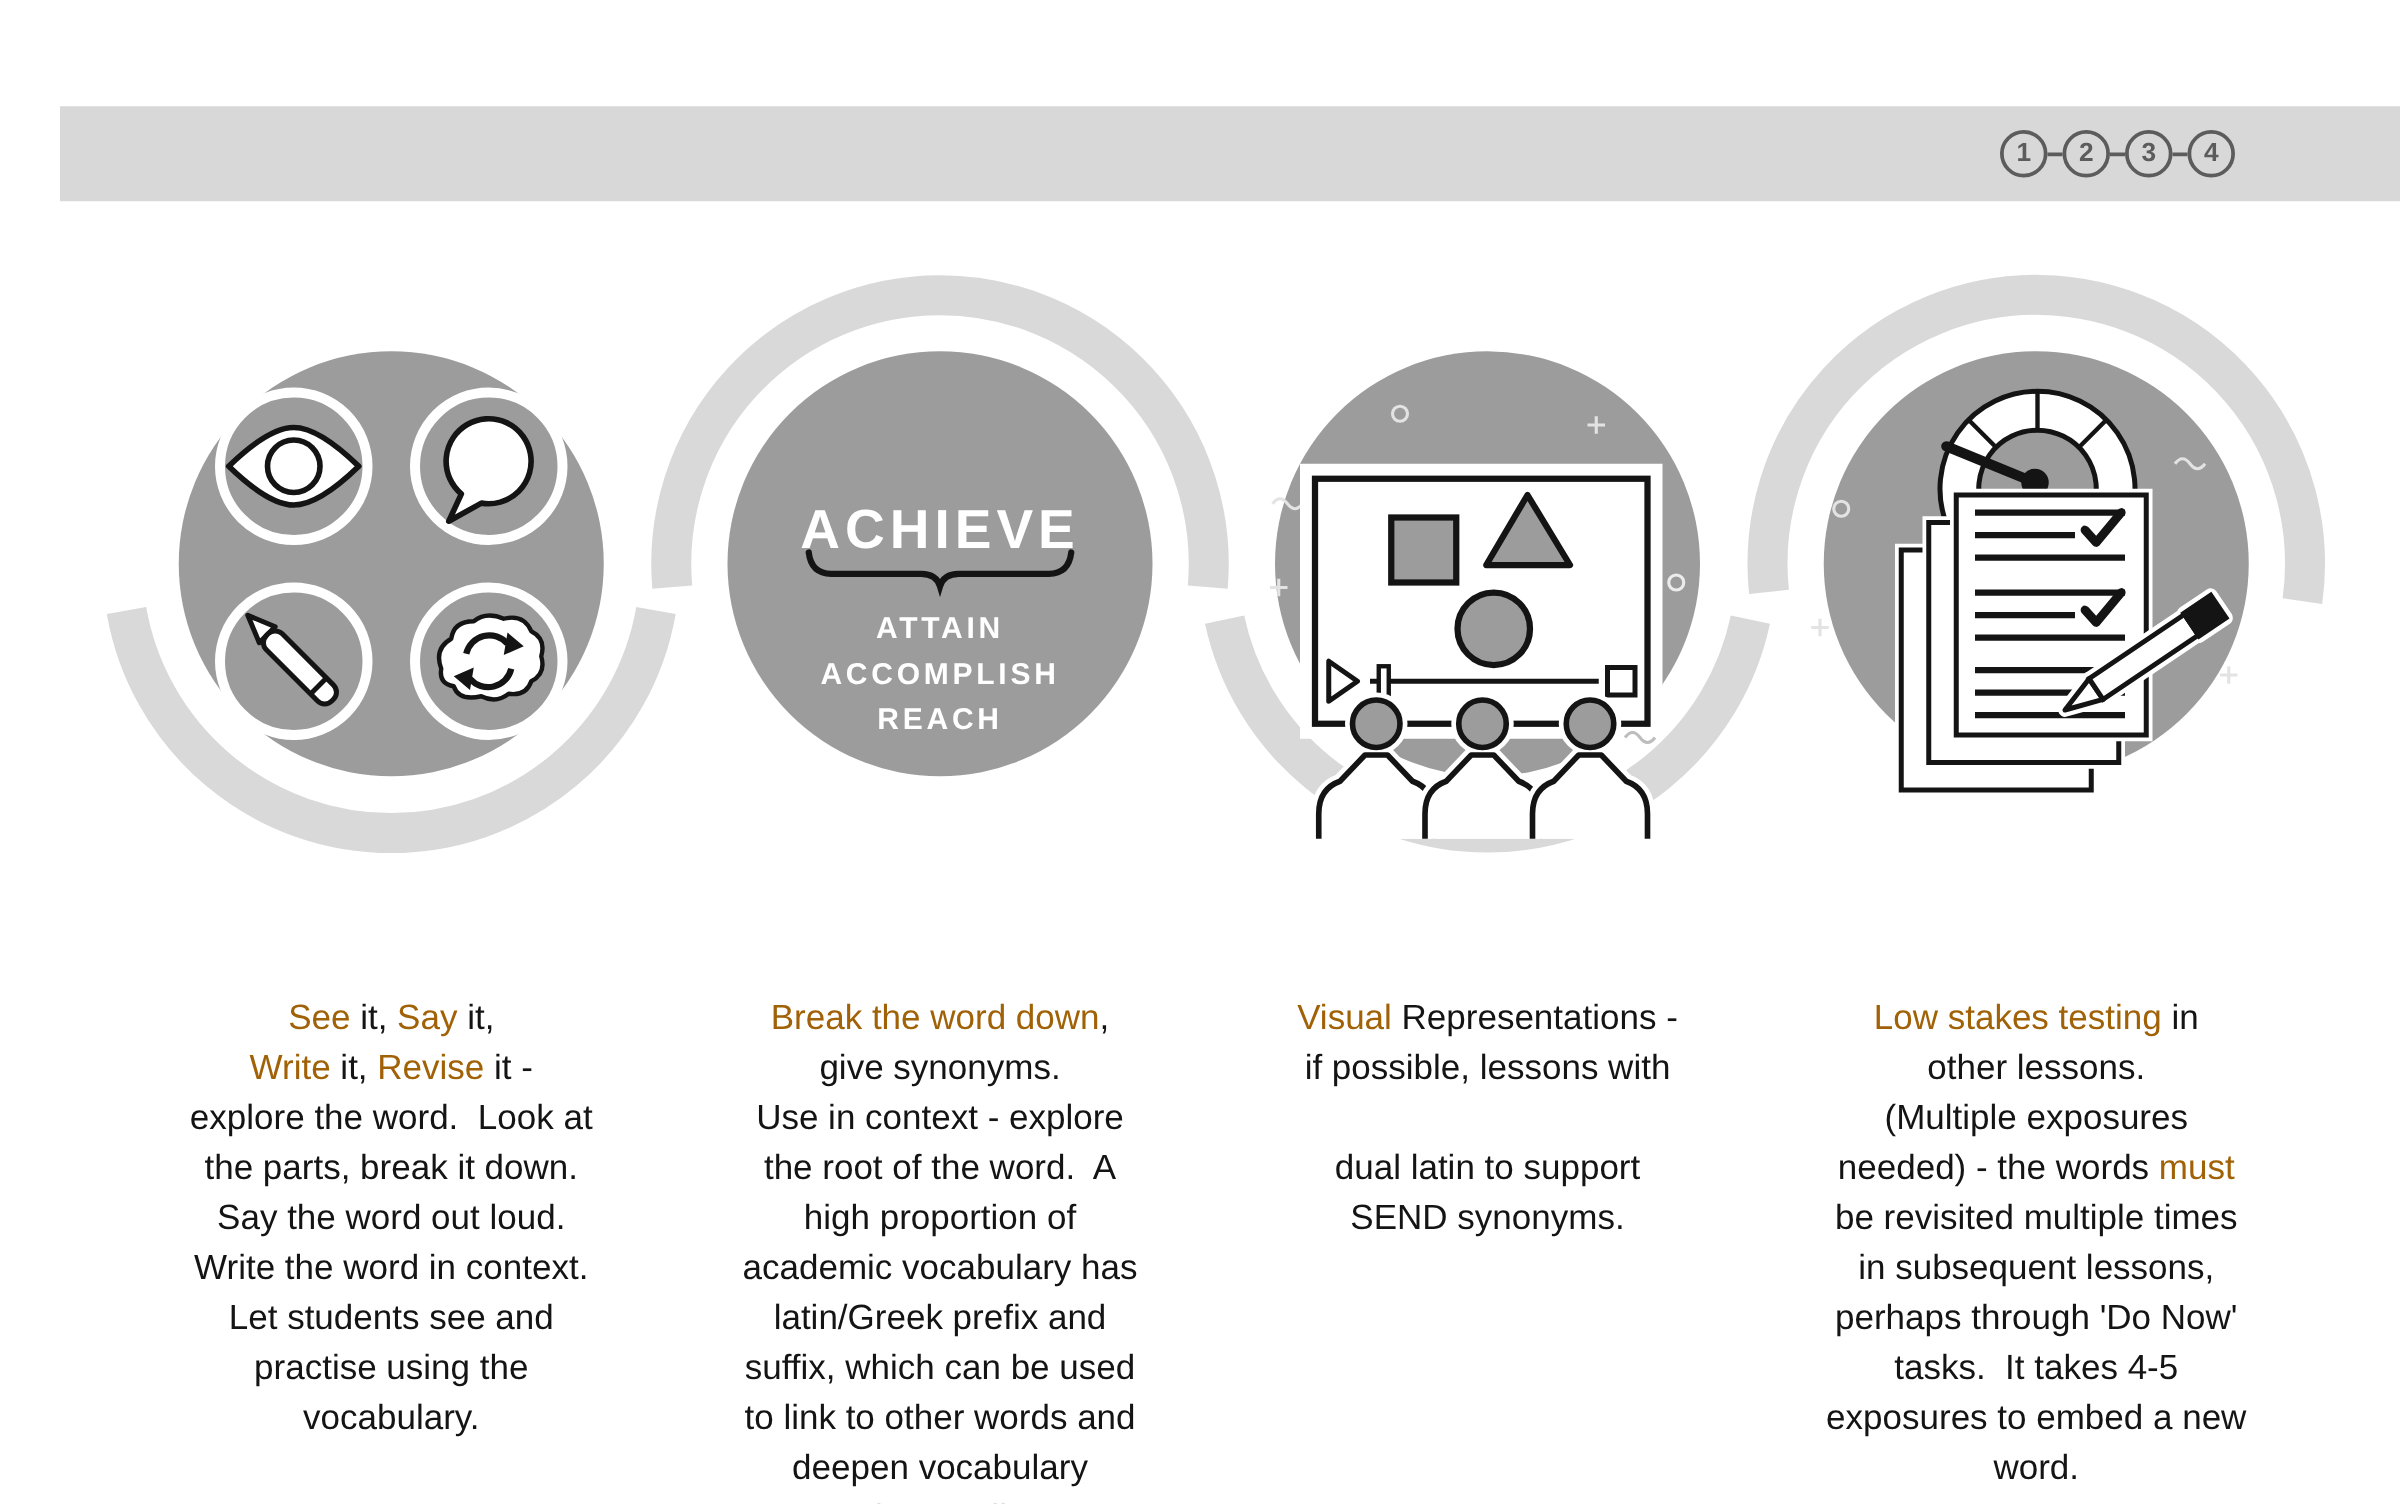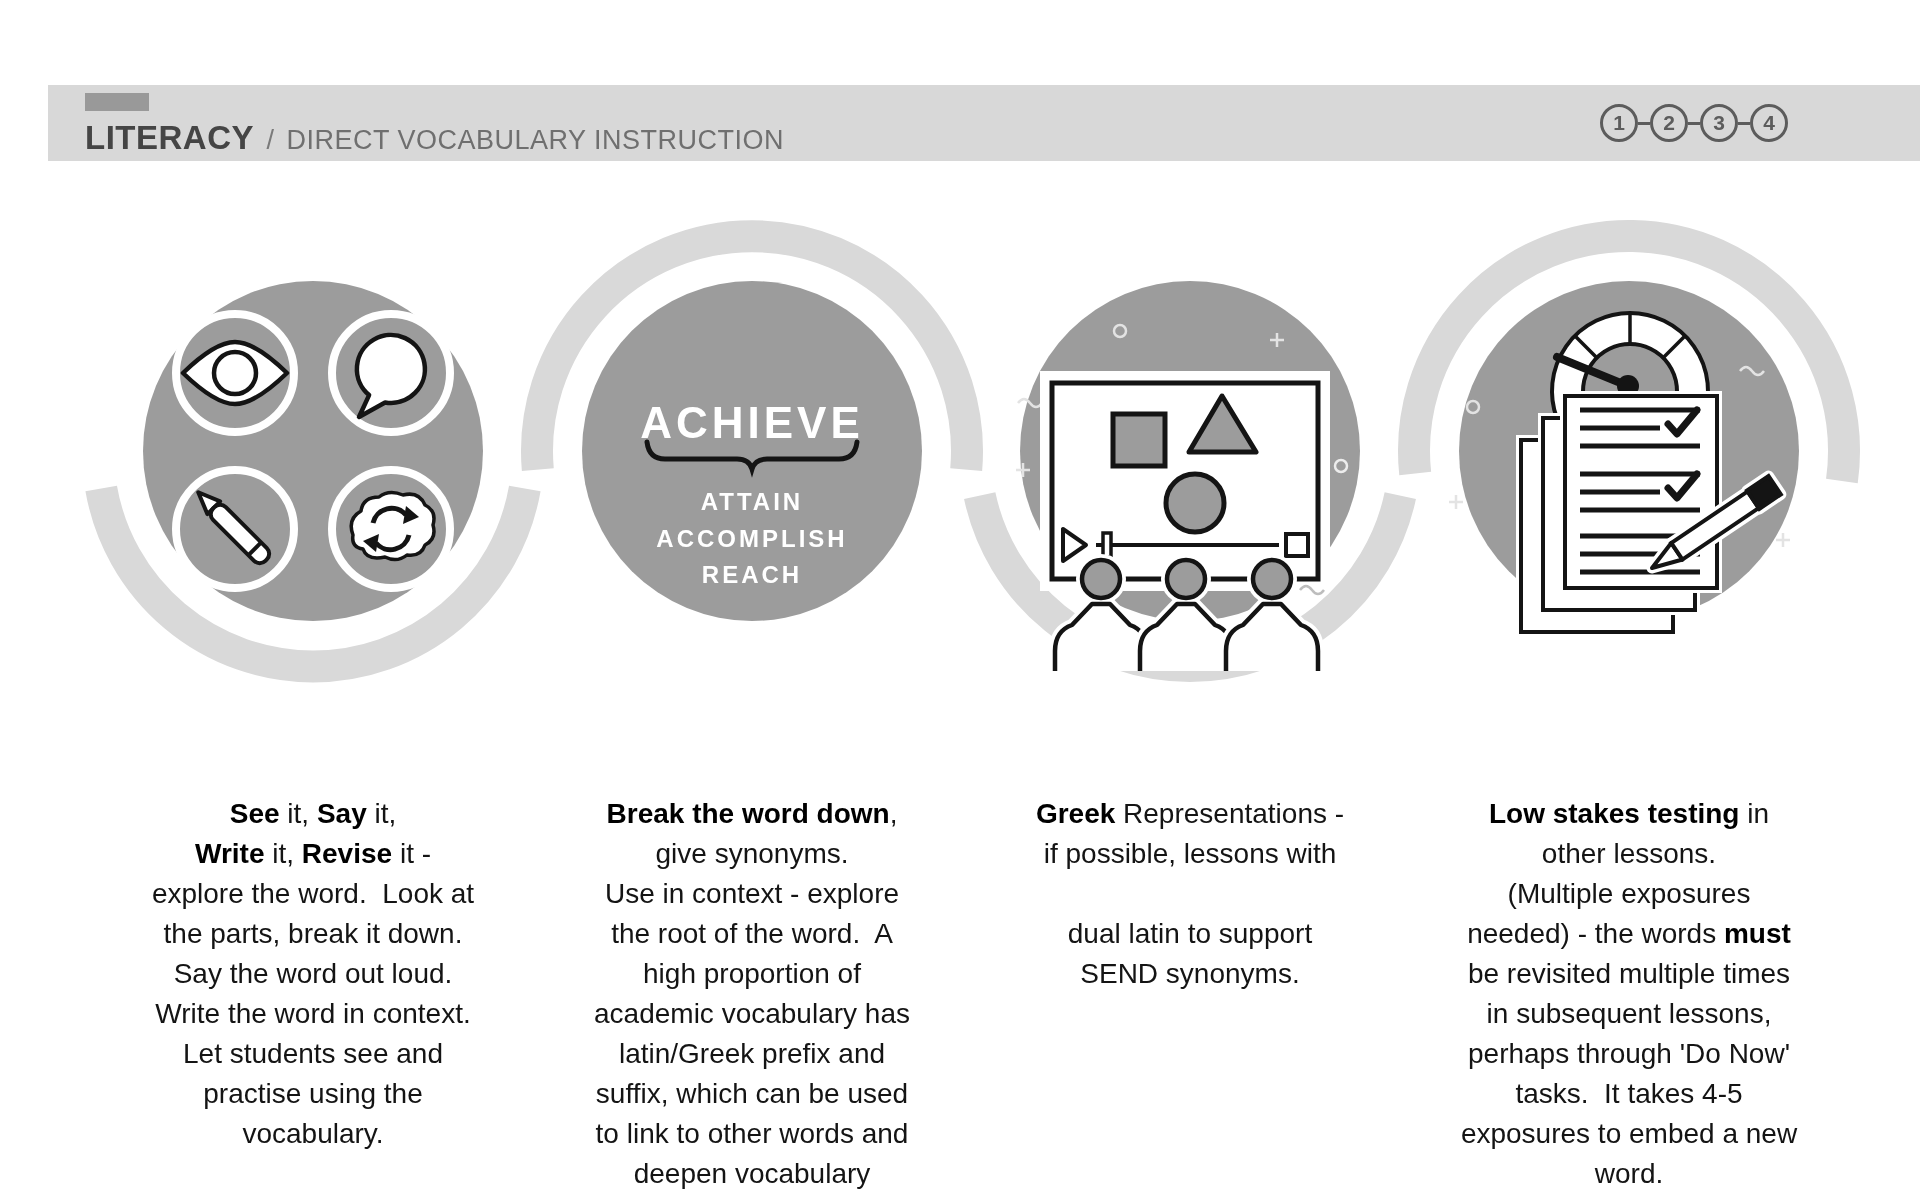--- a/index.html
+++ b/index.html
@@ -16,36 +16,28 @@
   .stepper{position:absolute;right:132px;top:19px;display:flex;align-items:center;}
   .step-circle{width:32px;height:32px;border:3px solid #5c5c5c;border-radius:50%;
                display:flex;align-items:center;justify-content:center;
                font-size:21px;font-weight:bold;color:#5c5c5c;background:transparent;}
   .step-connector{width:12px;height:3px;background:#5c5c5c;}
   
   .gfx{position:absolute;left:0;top:0;width:1920px;height:1203px;}
   
   .card{position:absolute;top:714px;width:480px;transform:translateX(-50%);
         text-align:center;font-size:28px;line-height:40px;color:#141414;white-space:pre-wrap;}
-  .card b{font-weight:bold;color:#000000;}
+  .card b{font-weight:normal;color:#a16207;}
 </style>
 </head>
 <body>
 
 <div class="page">
 
   <div class="topbar">
-    <div class="brand-block">
-      <div class="brand-tag"></div>
-      <div class="brand-line">
-        <span class="brand">LITERACY</span>
-        <span class="sep">/</span>
-        <span class="subtitle">DIRECT VOCABULARY INSTRUCTION</span>
-      </div>
-    </div>
     <div class="stepper">
       <div class="step-circle">1</div>
       <div class="step-connector"></div>
       <div class="step-circle">2</div>
       <div class="step-connector"></div>
       <div class="step-circle">3</div>
       <div class="step-connector"></div>
       <div class="step-circle">4</div>
     </div>
   </div>
@@ -210,20 +202,20 @@
 
   <div class="card" style="left:313px">
     <p style="margin:0"><b>See</b><span> it, </span><b>Say</b><span> it,</span><br><b>Write</b><span> it, </span><b>Revise</b><span> it -</span><br><span>explore the word.  Look at</span><br><span>the parts, break it down.</span><br><span>Say the word out loud.</span><br><span>Write the word in context.</span><br><span>Let students see and</span><br><span>practise using the</span><br><span>vocabulary.</span></p>
   </div>
 
   <div class="card" style="left:752px">
     <p style="margin:0"><b>Break the word down</b><span>,</span><br><span>give synonyms.</span><br><span>Use in context - explore</span><br><span>the root of the word.  A</span><br><span>high proportion of</span><br><span>academic vocabulary has</span><br><span>latin/Greek prefix and</span><br><span>suffix, which can be used</span><br><span>to link to other words and</span><br><span>deepen vocabulary</span><br><span>understanding.</span></p>
   </div>
 
   <div class="card" style="left:1190px">
-    <p style="margin:0"><b>Greek</b><span> Representations -</span><br><span>if possible, lessons with</span><br><br><span>dual latin to support</span><br><span>SEND synonyms.</span></p>
+    <p style="margin:0"><b>Visual</b><span> Representations -</span><br><span>if possible, lessons with</span><br><br><span>dual latin to support</span><br><span>SEND synonyms.</span></p>
   </div>
 
   <div class="card" style="left:1629px">
     <p style="margin:0"><b>Low stakes testing</b><span> in</span><br><span>other lessons.</span><br><span>(Multiple exposures</span><br><span>needed) - the words </span><b>must</b><br><span>be revisited multiple times</span><br><span>in subsequent lessons,</span><br><span>perhaps through 'Do Now'</span><br><span>tasks.  It takes 4-5</span><br><span>exposures to embed a new</span><br><span>word.</span></p>
   </div>
 
 </div>
 
 </body></html>

